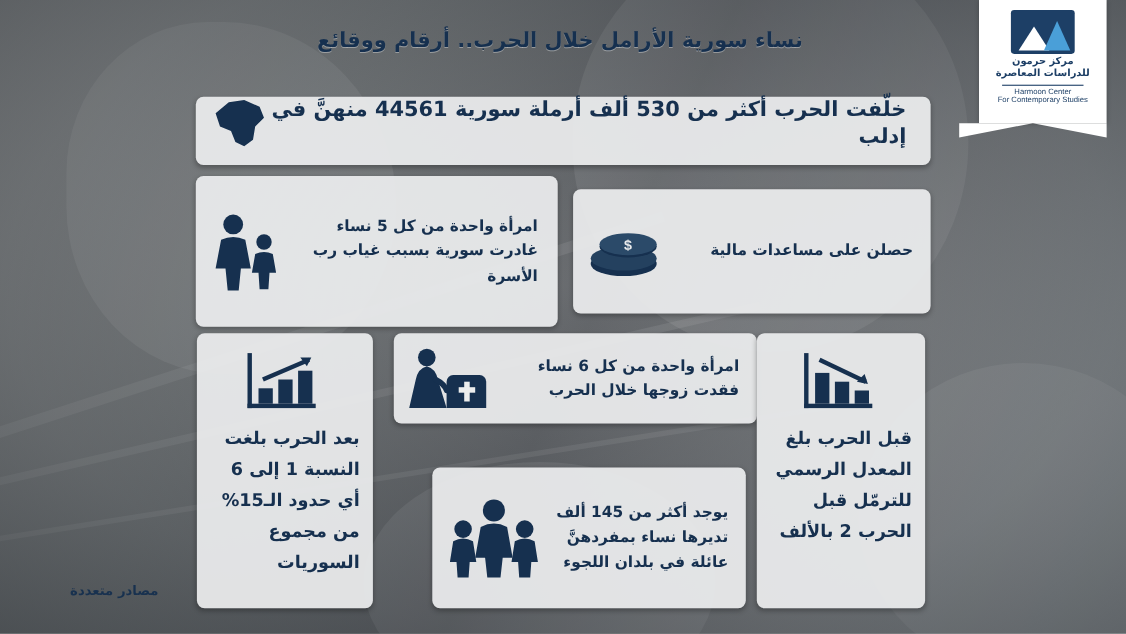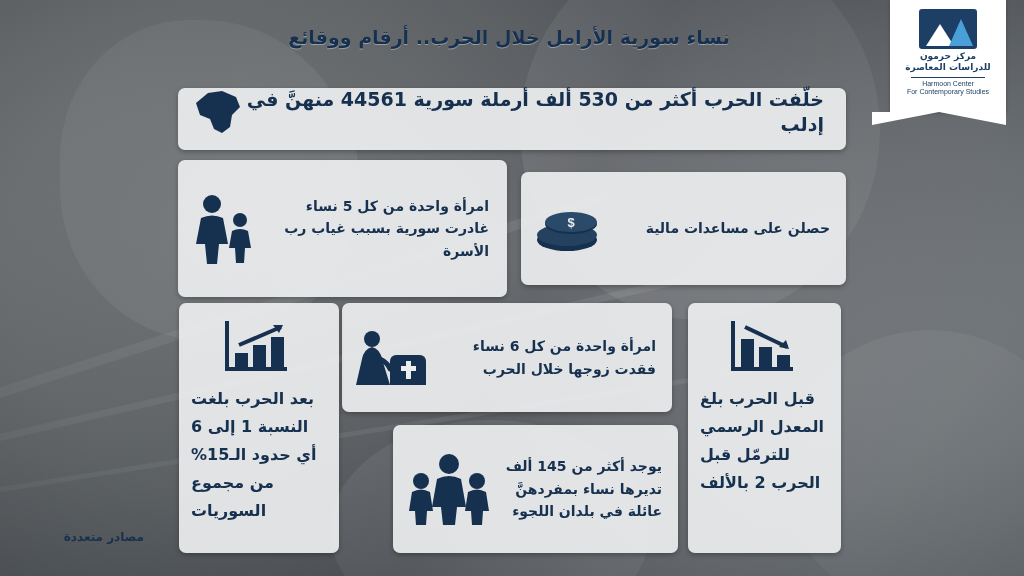--- a/index.html
+++ b/index.html
@@ -136,26 +136,26 @@
     color:#16304f;
   }
 
   
   #card-total { right:178px; top:88px; width:668px; height:62px; padding: 0 22px 15px 14px; }
   #card-total .txt { font-size:19px; line-height:1.3; }
 
   #card-left-home { right:517px; top:160px; width:329px; height:137px; padding: 0 18px 0 10px; }
   #card-aid { right:178px; top:172px; width:325px; height:113px; padding: 0 16px 0 10px; }
 
-  #card-lost { right:352px; top:303px; width:330px; height:109px; padding: 0 16px 0 10px; }
+  #card-lost { right:336px; top:303px; width:330px; height:82px; padding: 0 16px 0 10px; }
   #card-before { right:183px; top:303px; width:153px; height:250px; padding: 10px 12px; flex-direction:column; justify-content:flex-start;}
   #card-after { right:685px; top:303px; width:160px; height:250px; padding: 10px 12px; flex-direction:column; justify-content:flex-start;}
   #card-families { right:346px; top:425px; width:285px; height:128px; padding: 0 16px 0 10px; }
 
-  #card-before .txt, #card-after .txt { text-align:left; font-size:16px; line-height:1.75; margin-top:6px;}
+  #card-before .txt, #card-after .txt { text-align:right; font-size:16px; line-height:1.75; margin-top:6px;}
   #card-before .ico, #card-after .ico { margin-top:4px; }
 
   .source {
     position:absolute;
     right: 880px;
     top: 530px;
     color:#18314f;
     font-size:12px;
     font-weight:bold;
     margin-left:12px;

